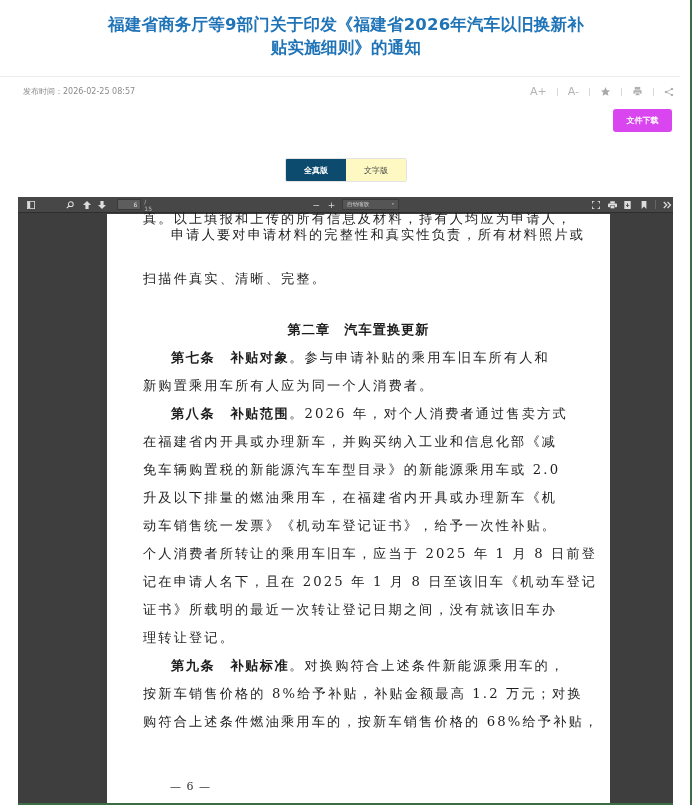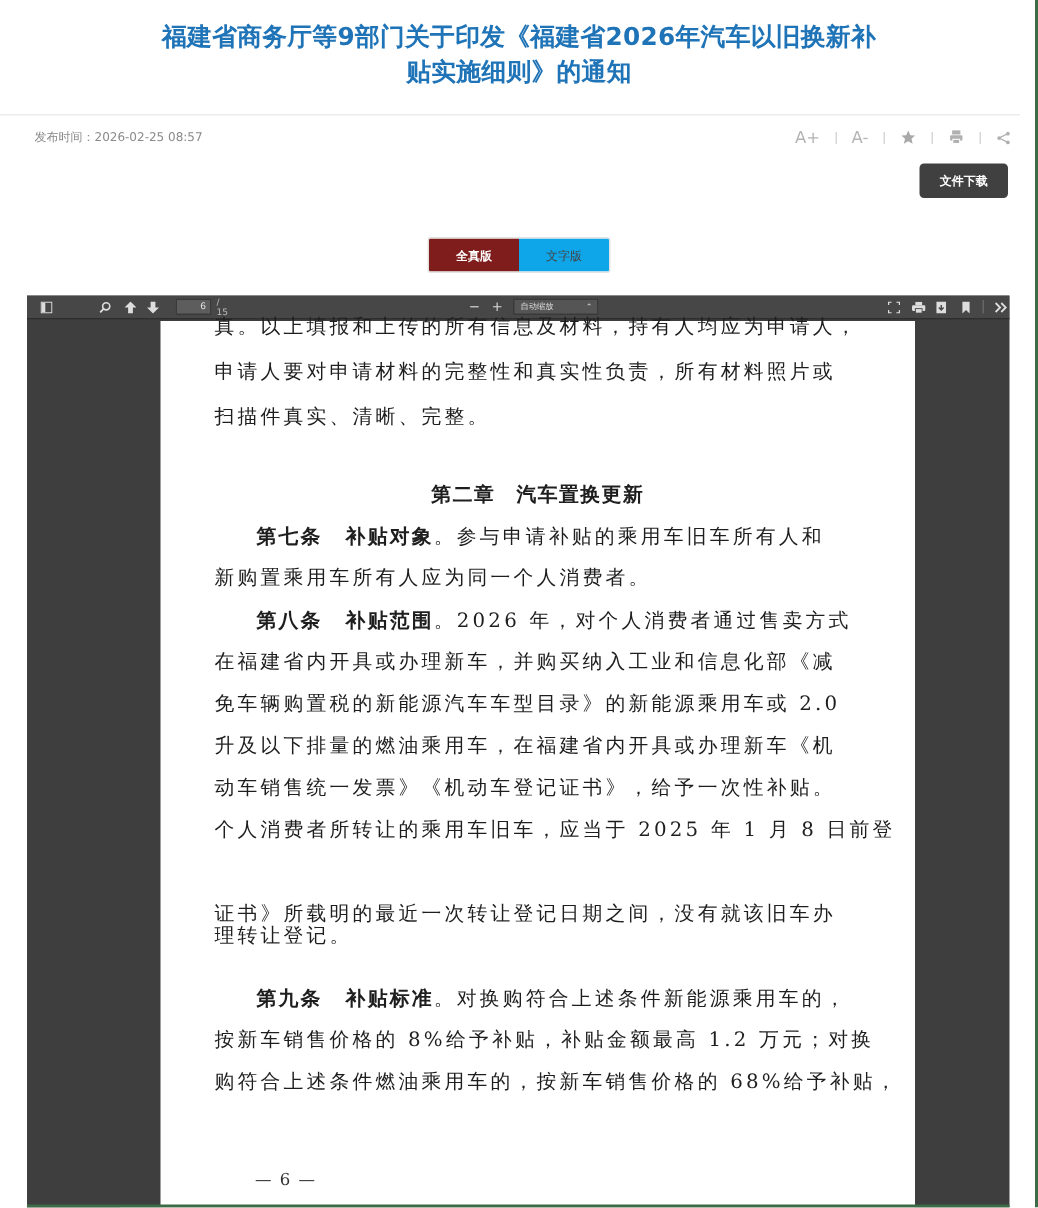--- a/index.html
+++ b/index.html
@@ -15,27 +15,27 @@
 
     .meta-line { position: absolute; top: 86px; left: 23px; font-size: 8px; color: #8a8a8a; }
 
     .tools { position: absolute; top: 85px; right: 18px; display: flex; align-items: center; font-size: 11px; color: #b4b4b4; }
     .tools .tool { cursor: pointer; display: flex; align-items: center; }
     .tools .sep { width: 1px; height: 8px; background: #d8d8d8; margin: 0 10px; }
     .tools svg { display: block; }
 
     .download-btn {
       position: absolute; top: 109px; left: 613px; width: 59px; height: 23px;
-      background: #404040; color: #fff; font-size: 8px; font-weight: bold;
+      background: #d946ef; color: #fff; font-size: 8px; font-weight: bold;
       border-radius: 3px; display: flex; align-items: center; justify-content: center; cursor: pointer;
     }
 
     .version-tabs { position: absolute; top: 158px; left: 285px; display: flex; border: 1px solid #e3e3e3; border-radius: 2px; overflow: hidden; }
-    .version-tabs .vtab { width: 60px; height: 22px; font-size: 8px; display: flex; align-items: center; justify-content: center; cursor: pointer; color: #444; background: #0ea5e9; }
-    .version-tabs .vtab.active { background: #7f1d1d; color: #fff; font-weight: bold; }
+    .version-tabs .vtab { width: 60px; height: 22px; font-size: 8px; display: flex; align-items: center; justify-content: center; cursor: pointer; color: #444; background: #fef9c3; }
+    .version-tabs .vtab.active { background: #0c4a6e; color: #fff; font-weight: bold; }
 
     .viewer { position: absolute; top: 197px; left: 18px; width: 655px; height: 608px; background: #3e3e3e; overflow: hidden; }
     .viewer-toolbar {
       position: absolute; top: 0; left: 0; width: 100%; height: 16px; background: #474747;
       border-bottom: 1px solid #2e2e2e; display: flex; align-items: center; color: #d8d8d8; font-size: 6px;
     }
     .tb-btn { display: flex; align-items: center; justify-content: center; cursor: pointer; height: 16px; }
     .page-input {
       width: 26px; height: 11px; background: #5d5d5d; border: 1px solid #3a3a3a; color: #e0e0e0;
       font-size: 6px; text-align: right; padding-right: 3px; line-height: 9px;
@@ -164,40 +164,41 @@
       <svg width="9" height="8" viewBox="0 0 12 10">
           <path d="M1 1l4 4-4 4M6 1l4 4-4 4" stroke="#ddd" stroke-width="1.6" fill="none"></path>
         </svg>
     </div>
   </div>
 
   <div class="sidebar-strip"></div>
 
   <div class="pdf-page">
     <div class="pdf-line" style="top:-4px;">真。以上填报和上传的所有信息及材料，持有人均应为申请人，</div>
-    <div class="pdf-line" style="top:26px;">申请人要对申请材料的完整性和真实性负责，所有材料照片或</div>
+    <div class="pdf-line" style="top:12px;margin-left:28px;">申请人要对申请材料的完整性和真实性负责，所有材料照片或</div>
     <div class="pdf-line" style="top:56px;">扫描件真实、清晰、完整。</div>
 
     <div class="pdf-chapter" style="top:107px;">第二章　汽车置换更新</div>
 
     <div class="pdf-line indent" style="top:135px;">
       <span class="bold">第七条</span>　<span class="bold">补贴对象</span><span>。参与申请补贴的乘用车旧车所有人和</span>
     </div>
     <div class="pdf-line" style="top:163px;">新购置乘用车所有人应为同一个人消费者。</div>
 
     <div class="pdf-line indent" style="top:191px;">
       <span class="bold">第八条</span>　<span class="bold">补贴范围</span><span>。2026 年，对个人消费者通过售卖方式</span>
     </div>
     <div class="pdf-line" style="top:219px;">在福建省内开具或办理新车，并购买纳入工业和信息化部《减</div>
     <div class="pdf-line" style="top:247px;">免车辆购置税的新能源汽车车型目录》的新能源乘用车或 2.0</div>
     <div class="pdf-line" style="top:303px;">动车销售统一发票》《机动车登记证书》，给予一次性补贴。</div>
     <div class="pdf-line" style="top:275px;">升及以下排量的燃油乘用车，在福建省内开具或办理新车《机</div>
     <div class="pdf-line" style="top:331px;">个人消费者所转让的乘用车旧车，应当于 2025 年 1 月 8 日前登</div>
+    <div class="pdf-line" style="top:359px;">记在申请人名下，且在 2025 年 1 月 8 日至该旧车《机动车登记</div>
     <div class="pdf-line" style="top:387px;">证书》所载明的最近一次转让登记日期之间，没有就该旧车办</div>
-    <div class="pdf-line" style="top:402px;text-align:center;">理转让登记。</div>
+    <div class="pdf-line" style="top:415px;text-align:center;">理转让登记。</div>
 
     <div class="pdf-line indent" style="top:443px;">
       <span class="bold">第九条</span>　<span class="bold">补贴标准</span><span>。对换购符合上述条件新能源乘用车的，</span>
     </div>
     <div class="pdf-line" style="top:471px;">按新车销售价格的 8%给予补贴，补贴金额最高 1.2 万元；对换</div>
     <div class="pdf-line" style="top:499px;">购符合上述条件燃油乘用车的，按新车销售价格的 68%给予补贴，</div>
 
     <div class="page-number" style="top:566px;">— 6 —</div>
   </div>
 </div>

